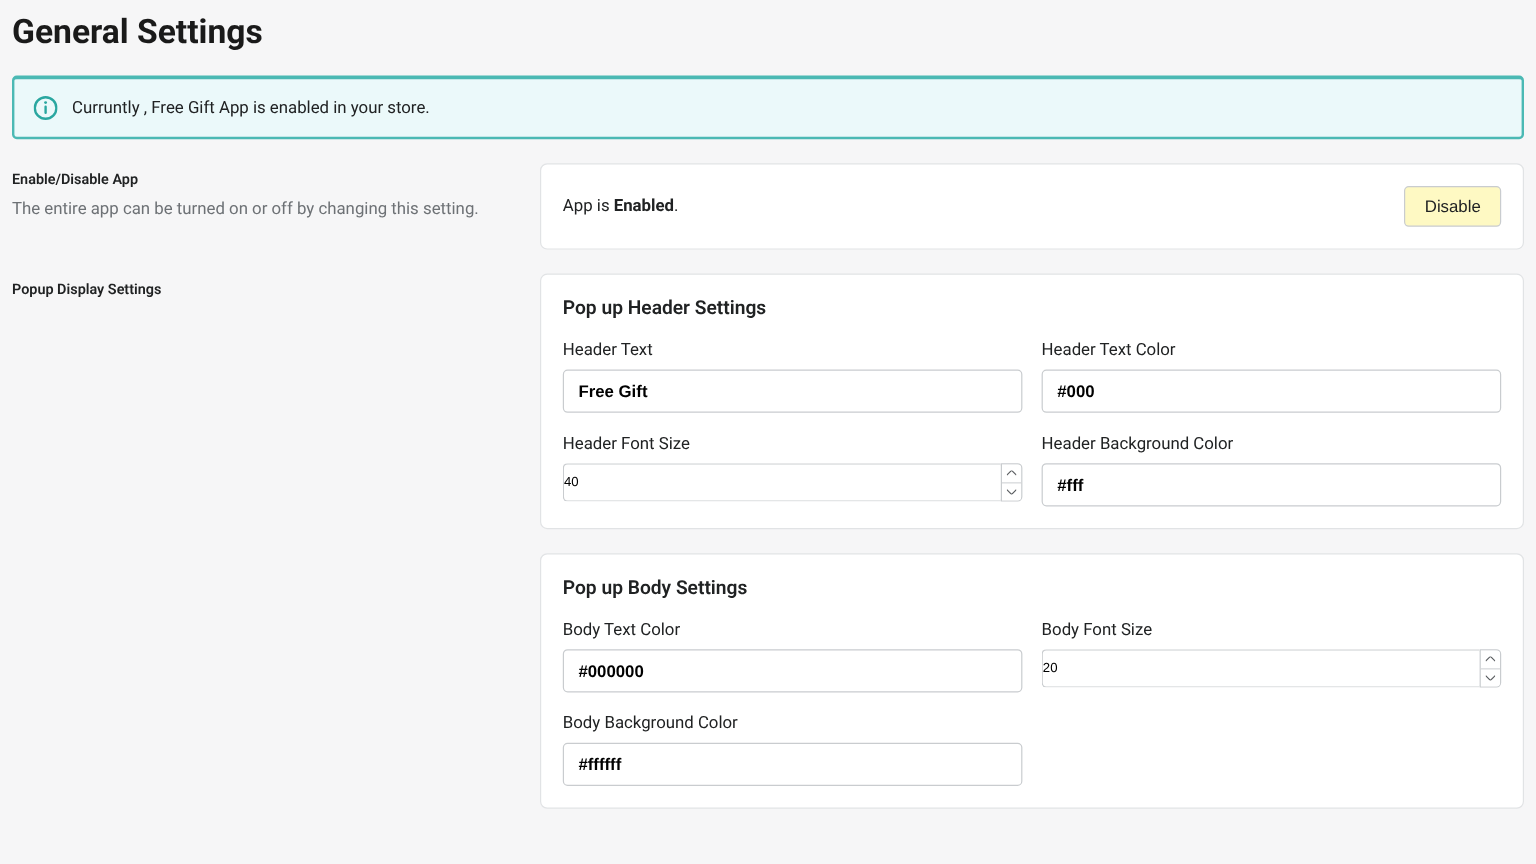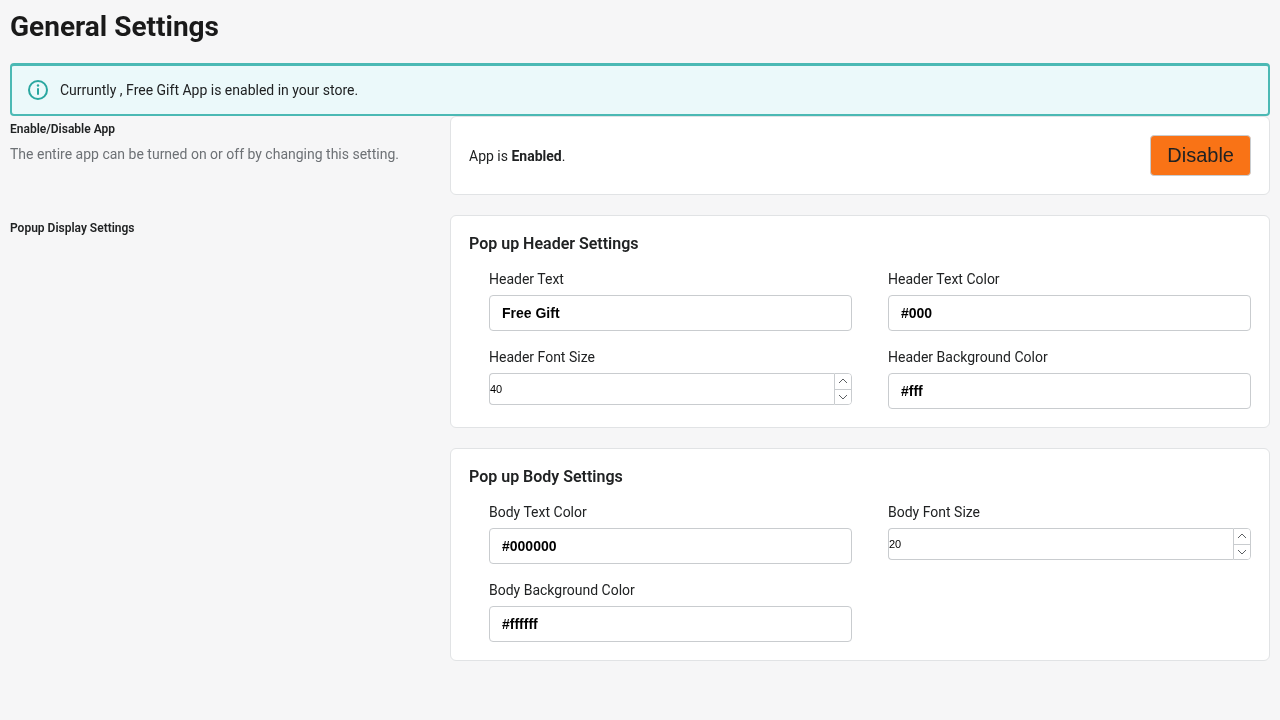--- a/index.html
+++ b/index.html
@@ -18,20 +18,21 @@
   }
   .banner {
     background: #ebf9fa;
     border: 2px solid #4bb9b4;
     border-top-width: 3px;
     border-radius: 4px;
     padding: 14px 16px;
     display: flex;
     align-items: center;
     gap: 12px;
+    margin-bottom: 20px;
   }
   .banner-icon {
     width: 20px; height: 20px; flex: 0 0 auto;
     display: flex; align-items: center; justify-content: center;
   }
   .banner-text { color: #202223; }
   .layout-row {
     display: flex;
     gap: 20px;
     margin-bottom: 20px;
@@ -62,39 +63,39 @@
     padding: 18px;
   }
   .card-row-between {
     display: flex;
     align-items: center;
     justify-content: space-between;
   }
   .status-text { font-size: 14px; }
   .status-text b { font-weight: 700; }
   .btn {
-    background: #f97316;
+    background: #fef9c3;
     border: 1px solid #c9cccf;
     border-radius: 4px;
     padding: 8px 16px;
-    font-size: 20px;
+    font-size: 14px;
     cursor: pointer;
     color: #202223;
   }
   .card-heading {
     font-size: 16px;
     font-weight: 600;
     margin-bottom: 18px;
   }
   .form-grid {
     display: grid;
     grid-template-columns: 1fr 1fr;
     gap: 18px 16px;
   }
-  .form-item { display: flex; flex-direction: column; gap: 8px; margin-left: 20px; }
+  .form-item { display: flex; flex-direction: column; gap: 8px; }
   .form-label { font-size: 14px; color: #202223; }
   .input {
     width: 100%;
     padding: 9px 12px;
     border: 1px solid #c9cccf;
     border-radius: 4px;
     font-size: 14px;
     outline: none;
     background: #fff;
     font-weight: bold;

